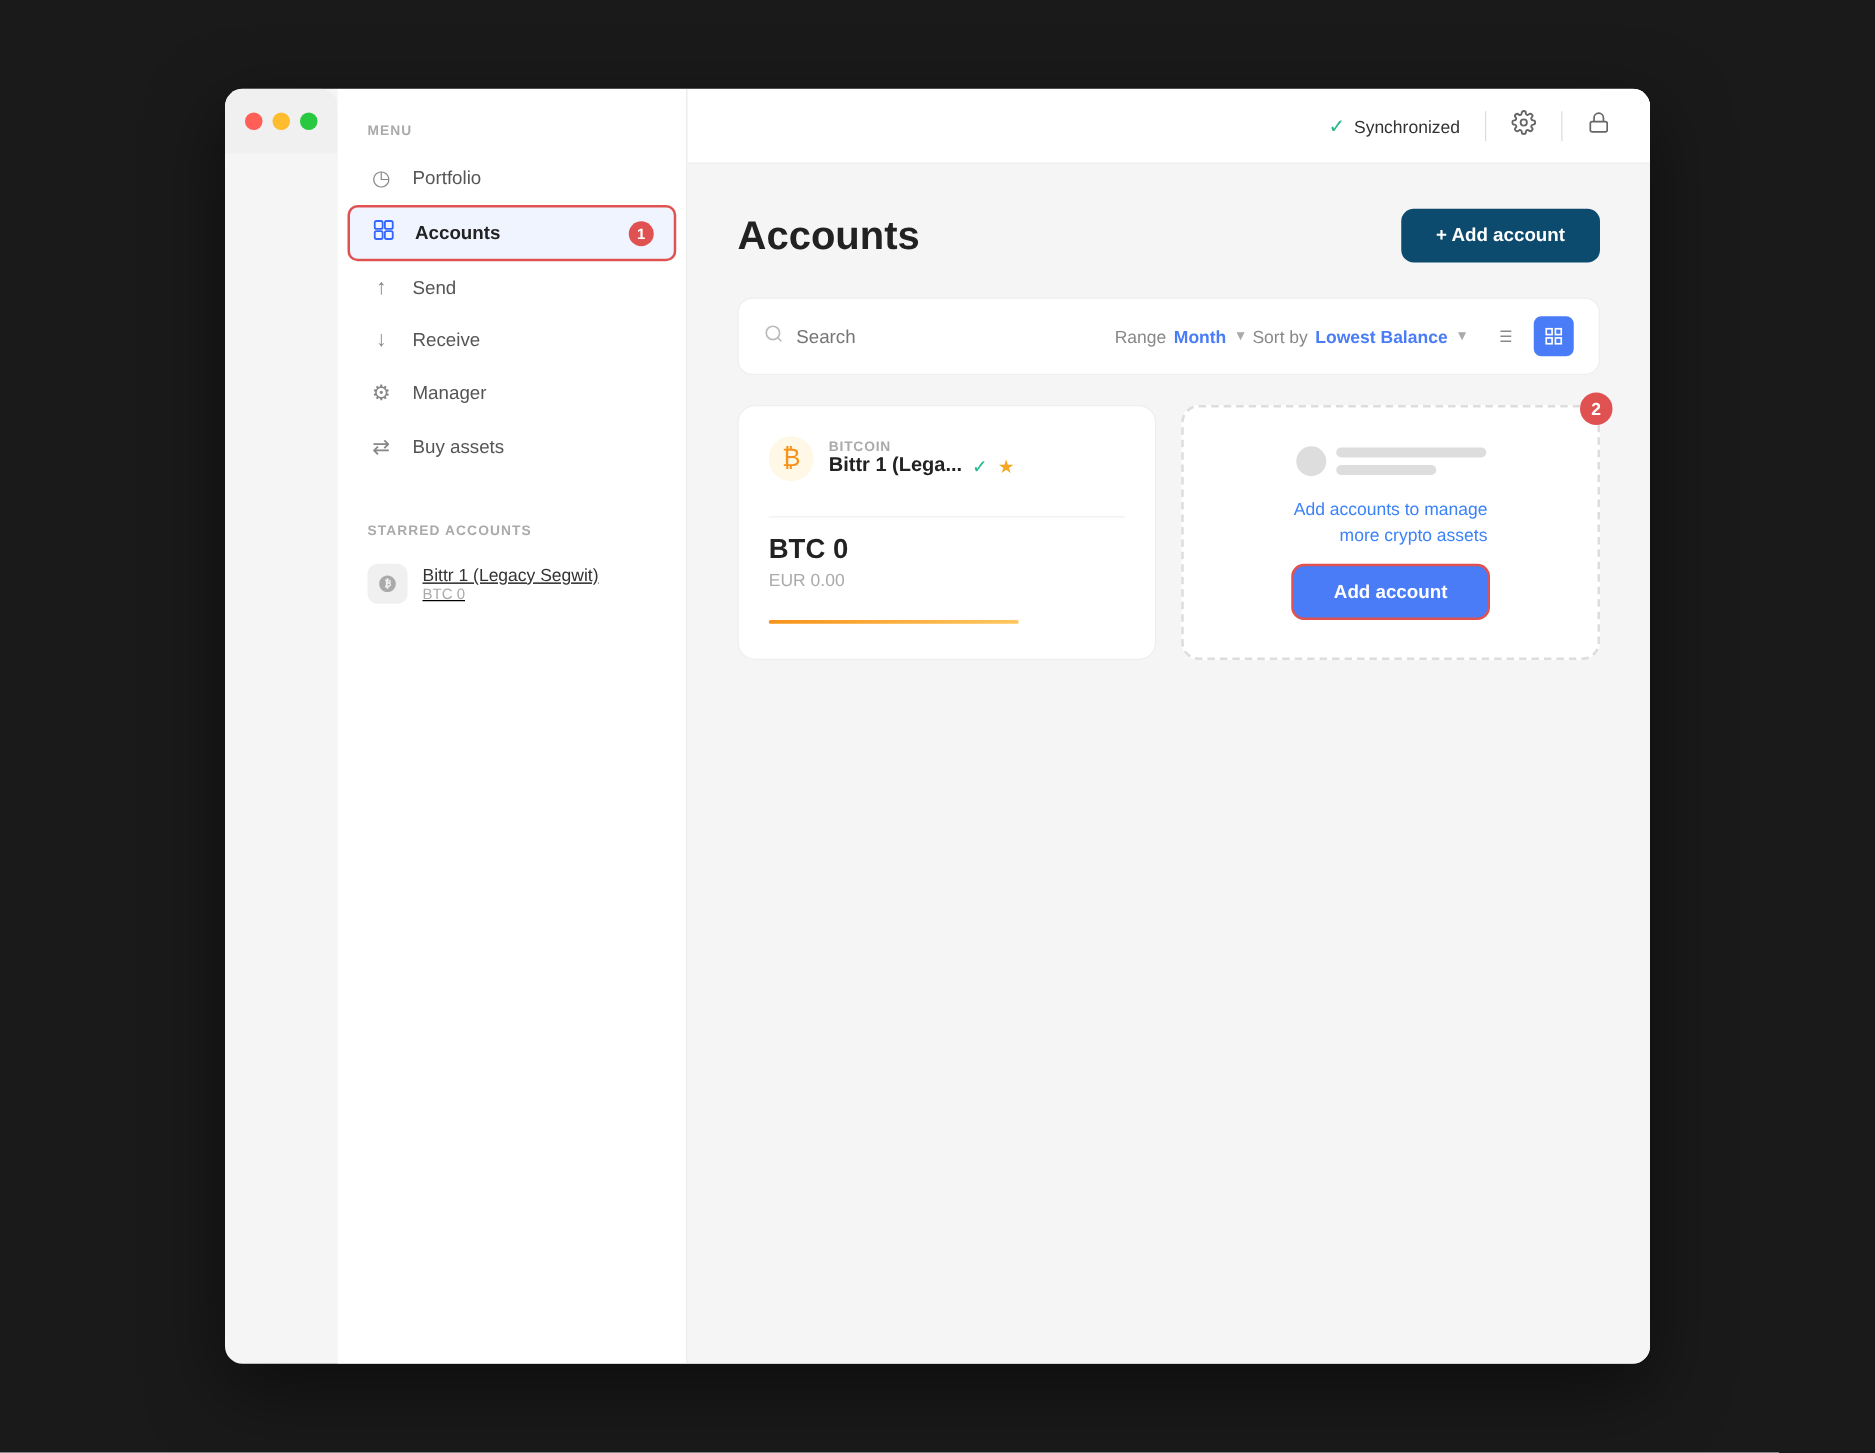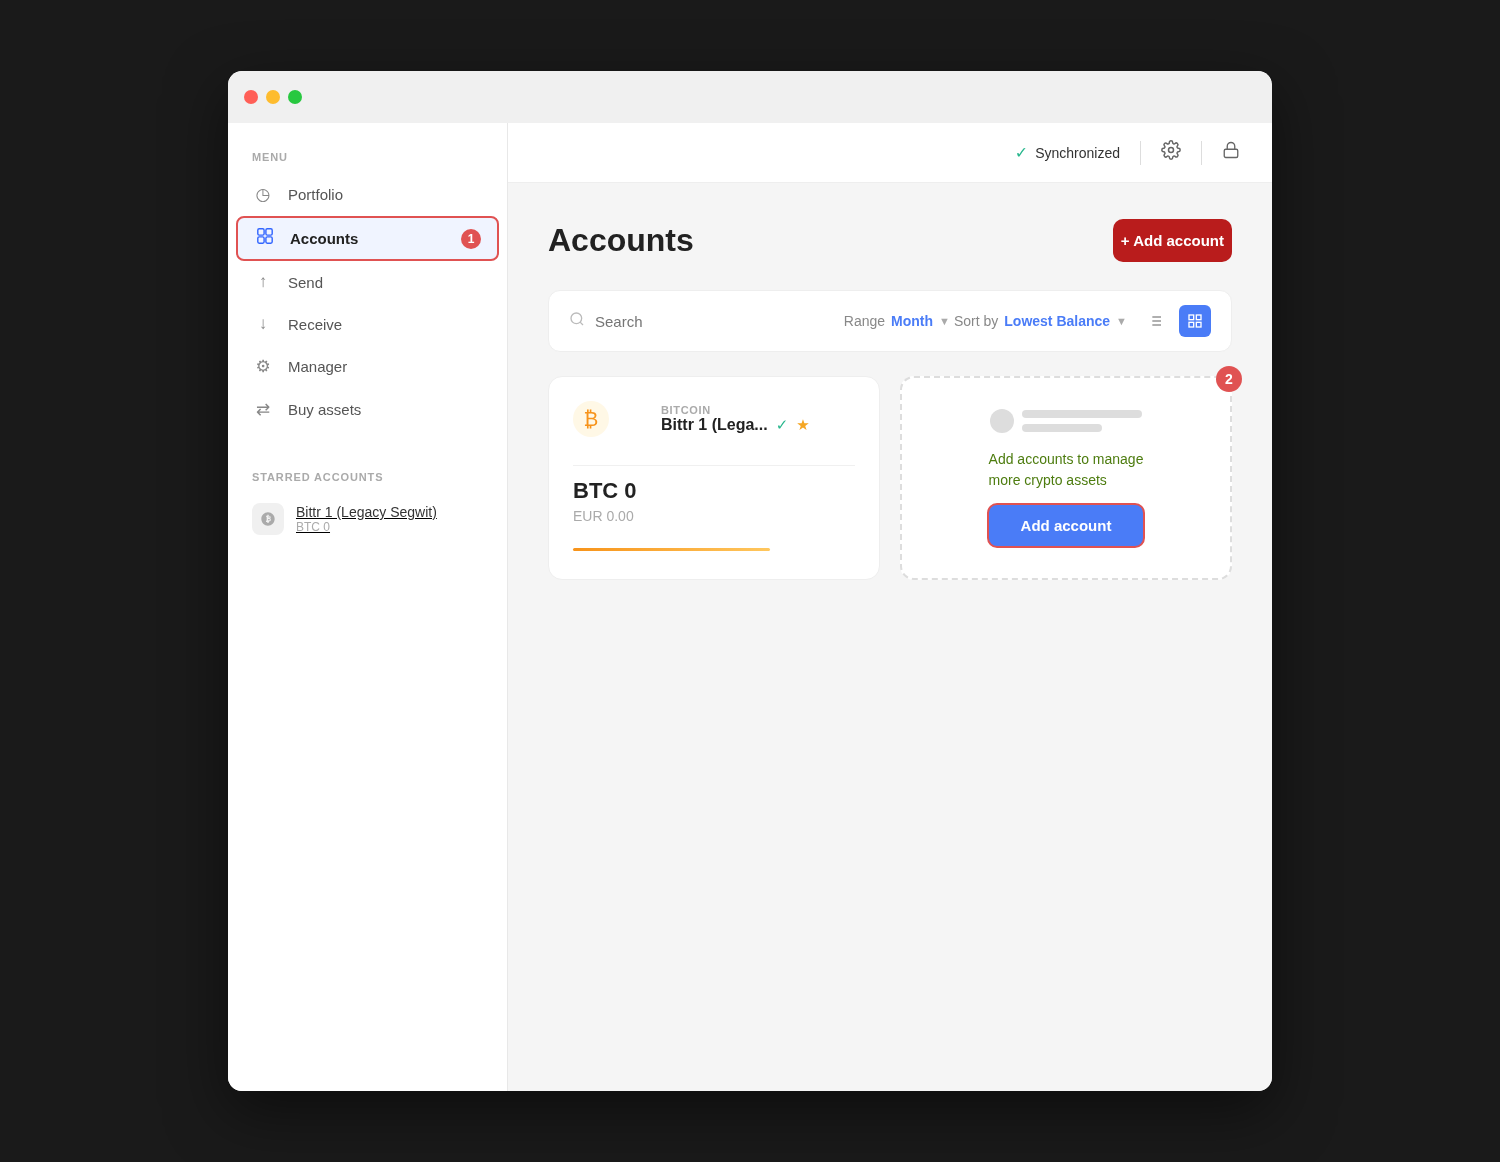--- a/index.html
+++ b/index.html
@@ -5,27 +5,27 @@
     * { box-sizing: border-box; margin: 0; padding: 0; }
     body {
       background: #1a1a1a;
       display: flex;
       justify-content: center;
       align-items: center;
       min-height: 100vh;
       font-family: -apple-system, BlinkMacSystemFont, 'Segoe UI', sans-serif;
     }
     .window {
-      width: 1044px;
+      width: 1140px;
       height: 1020px;
       background: #f5f5f5;
       border-radius: 14px;
       overflow: hidden;
       display: flex;
-      flex-direction: column;
+      flex-direction: row;
       box-shadow: 0 20px 60px rgba(0,0,0,0.5);
     }
     .titlebar {
       background: #f0f0f0;
       height: 52px;
       display: flex;
       align-items: center;
       padding: 0 16px;
       flex-shrink: 0;
       border-radius: 14px 14px 0 0;
@@ -177,25 +177,25 @@
       align-items: center;
       justify-content: space-between;
       margin-bottom: 28px;
     }
     .page-title {
       font-size: 32px;
       font-weight: 700;
       color: #222;
     }
     .add-account-btn {
-      background: #b91c1c;
+      background: #0c4a6e;
       color: #fff;
       border: none;
       border-radius: 10px;
-      padding: 13px 8px;
+      padding: 13px 28px;
       font-size: 15px;
       font-weight: 600;
       cursor: pointer;
       display: flex;
       align-items: center;
       gap: 8px;
       transition: background 0.2s;
     }
     
     .accounts-toolbar {
@@ -283,21 +283,21 @@
       width: 36px;
       height: 36px;
       background: #fff8e6;
       border-radius: 50%;
       display: flex;
       align-items: center;
       justify-content: center;
       font-size: 20px;
       color: #f7931a;
     }
-    .card-name-wrap { display: flex; flex-direction: column; margin-left: 40px; }
+    .card-name-wrap { display: flex; flex-direction: column; }
     .card-type-label { font-size: 11px; color: #aaa; letter-spacing: 0.06em; font-weight: 600; text-transform: uppercase; }
     .card-name-row {
       display: flex;
       align-items: center;
       gap: 8px;
     }
     .card-name { font-size: 16px; font-weight: 700; color: #222; }
     .check-icon { color: #28b78d; font-size: 15px; }
     .star-icon { color: #f5a623; font-size: 15px; }
     .card-divider { height: 1px; background: #f0f0f0; margin: 12px 0; }
@@ -347,22 +347,22 @@
       flex-direction: column;
       gap: 6px;
     }
     .placeholder-line {
       height: 8px;
       background: #ddd;
       border-radius: 4px;
     }
     .placeholder-text {
       font-size: 14px;
-      color: #4d7c0f;
-      text-align: left;
+      color: #3b82f6;
+      text-align: right;
       line-height: 1.5;
     }
     .add-account-card-btn {
       background: #4a7cf7;
       color: #fff;
       border: 2px solid #e05252;
       border-radius: 10px;
       padding: 12px 32px;
       font-size: 15px;
       font-weight: 600;

